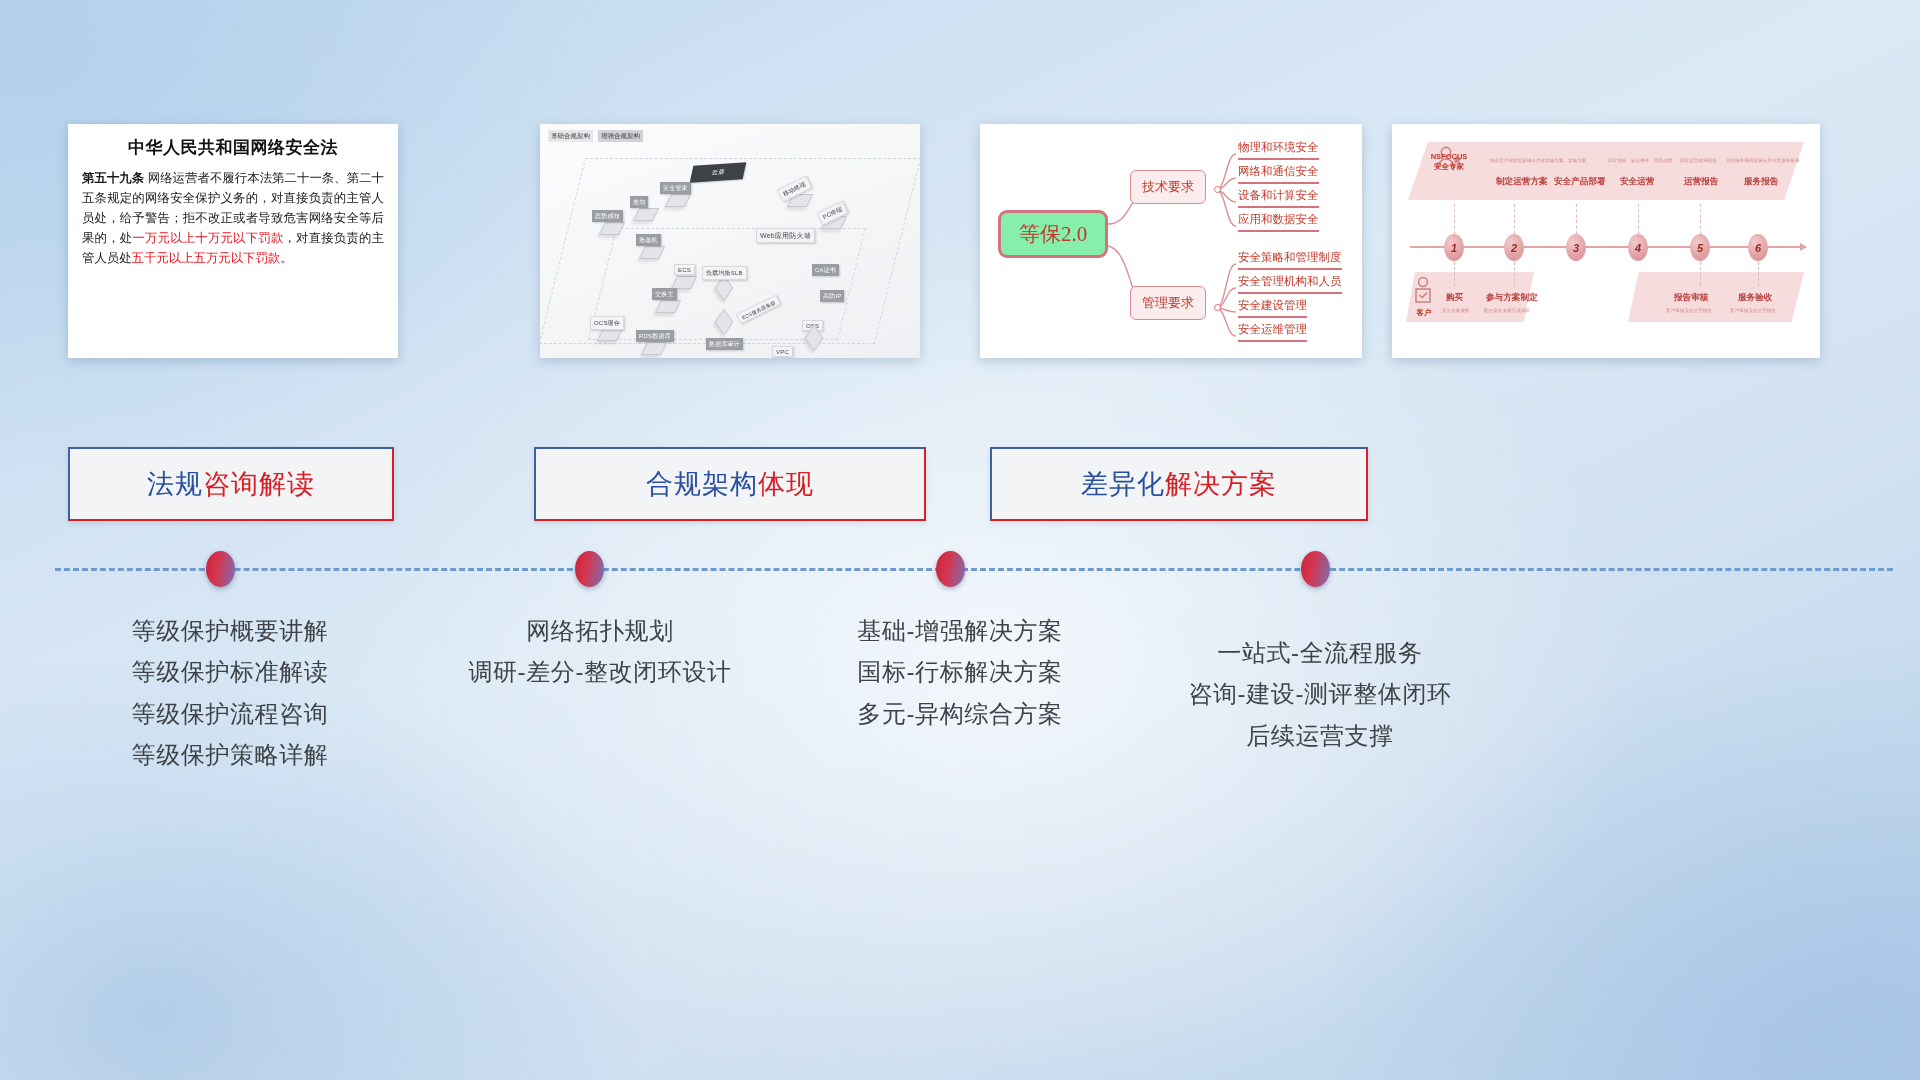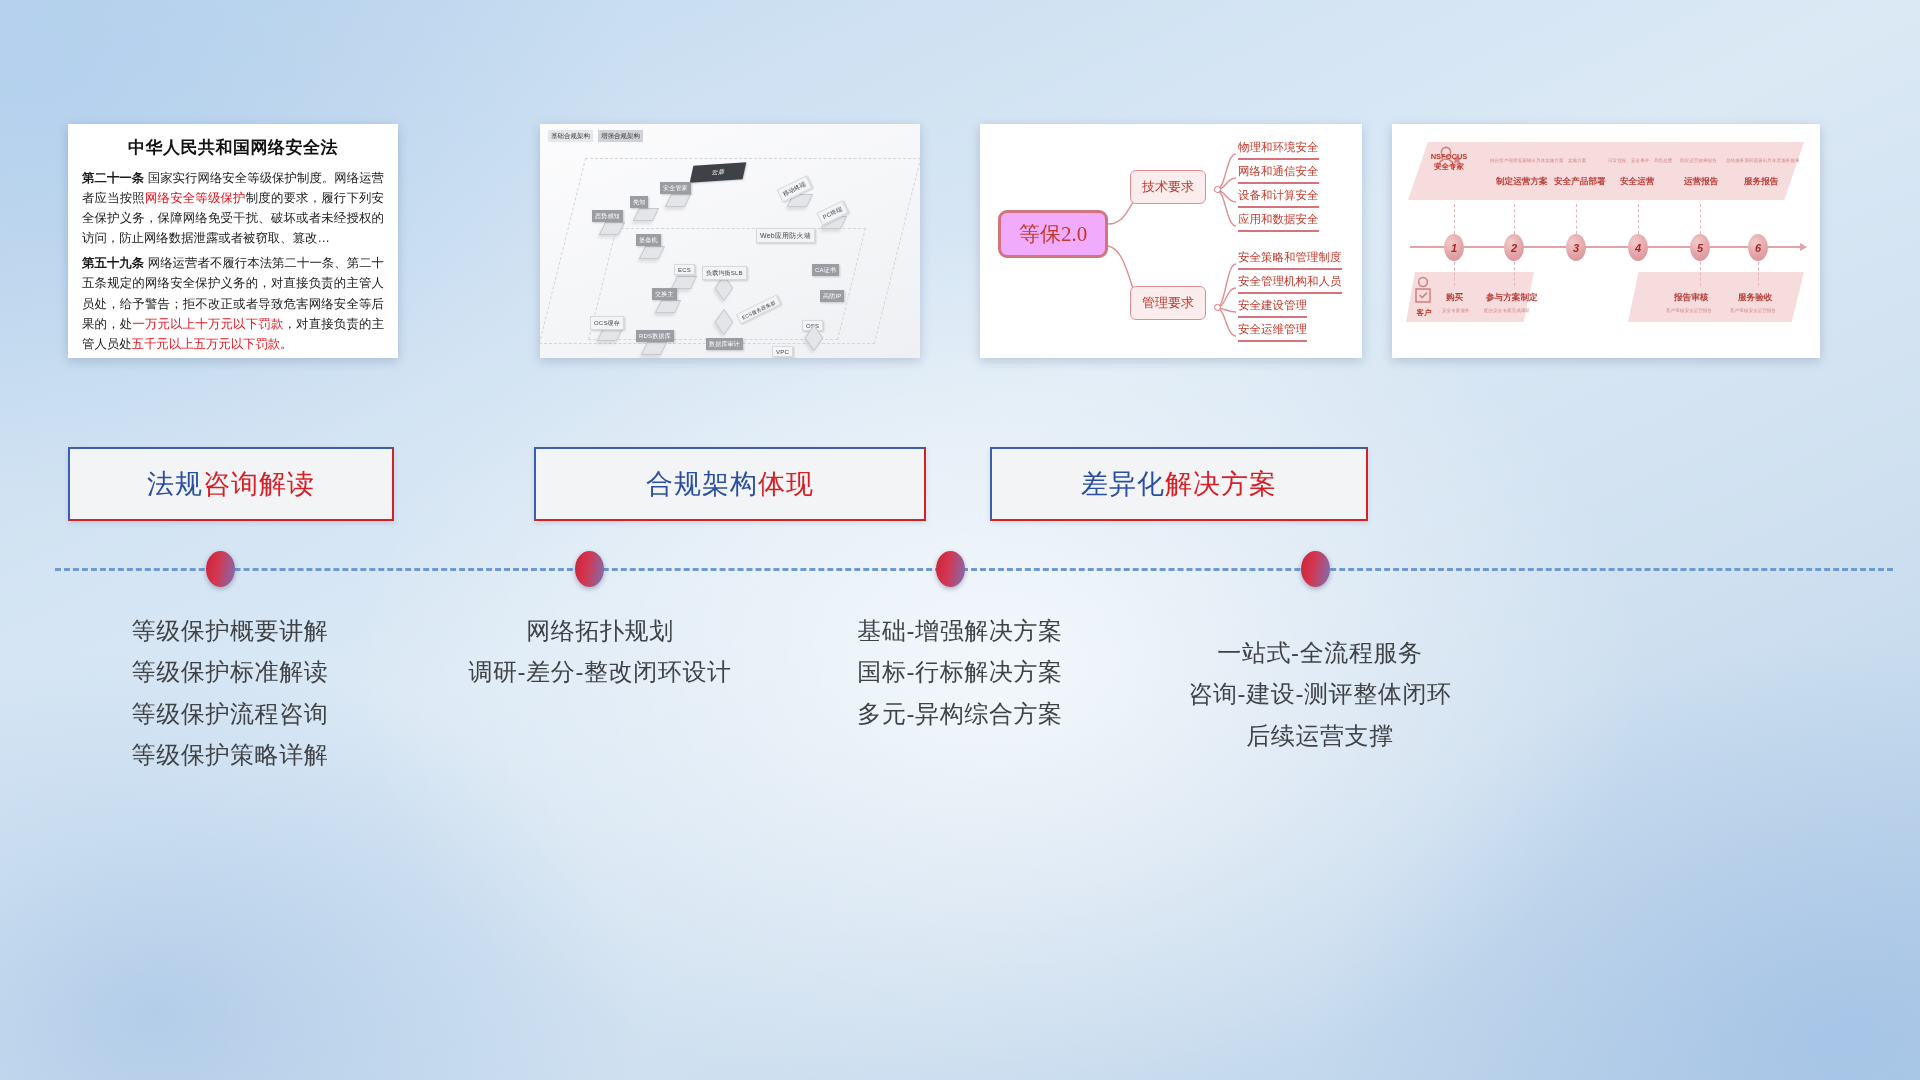--- a/index.html
+++ b/index.html
@@ -57,21 +57,21 @@
     transform: skewX(-26deg) ;
     box-shadow: 0 3px 3px rgba(0,0,0,.10);
   }
   .cube.sq { width: 16px; height: 16px; transform: rotate(45deg) skew(10deg,10deg); }
   .dash-zone { position: absolute; border: 1px dashed #d2d5da; }
 
   
   .mind { position: relative; width: 100%; height: 100%; }
   .mm-root {
     position: absolute; left: 18px; top: 86px; width: 110px; height: 48px;
-    border: 3px solid #d4737b; border-radius: 9px; background: #f0abfc;
+    border: 3px solid #d4737b; border-radius: 9px; background: #86efac;
     display: flex; align-items: center; justify-content: center;
     color: #c0392b; font-size: 21px; font-family: "Liberation Serif", serif;
   }
   .mm-branch {
     position: absolute; border: 1.6px solid #dd8e92; border-radius: 6px;
     background: #fbeced; color: #c0392b; font-size: 13px;
     padding: 7px 11px; font-family: "Liberation Serif", serif; white-space: nowrap;
   }
   .mm-b1 { left: 150px; top: 46px; }
   .mm-b2 { left: 150px; top: 162px; }
@@ -144,24 +144,20 @@
 </style>
 </head>
 <body>
 
 <div class="cards">
 
   <div class="card card-1">
     <div class="law">
       <div class="law-title">中华人民共和国网络安全法</div>
       <p>
-        <b>第二十一条</b>
-        <span>国家实行网络安全等级保护制度。网络运营者应当按照</span><span class="rd">网络安全等级保护</span><span>制度的要求，履行下列安全保护义务，保障网络免受干扰、破坏或者未经授权的访问，防止网络数据泄露或者被窃取、篡改…</span>
-      </p>
-      <p>
         <b>第五十九条</b>
         <span>网络运营者不履行本法第二十一条、第二十五条规定的网络安全保护义务的，对直接负责的主管人员处，给予警告；拒不改正或者导致危害网络安全等后果的，处</span><span class="rd">一万元以上十万元以下罚款</span><span>，对直接负责的主管人员处</span><span class="rd">五千元以上五万元以下罚款</span><span>。</span>
       </p>
     </div>
   </div>
 
   <div class="card card-2">
     <div class="topo">
       <div class="topo-tabs">
         <span>基础合规架构</span>

